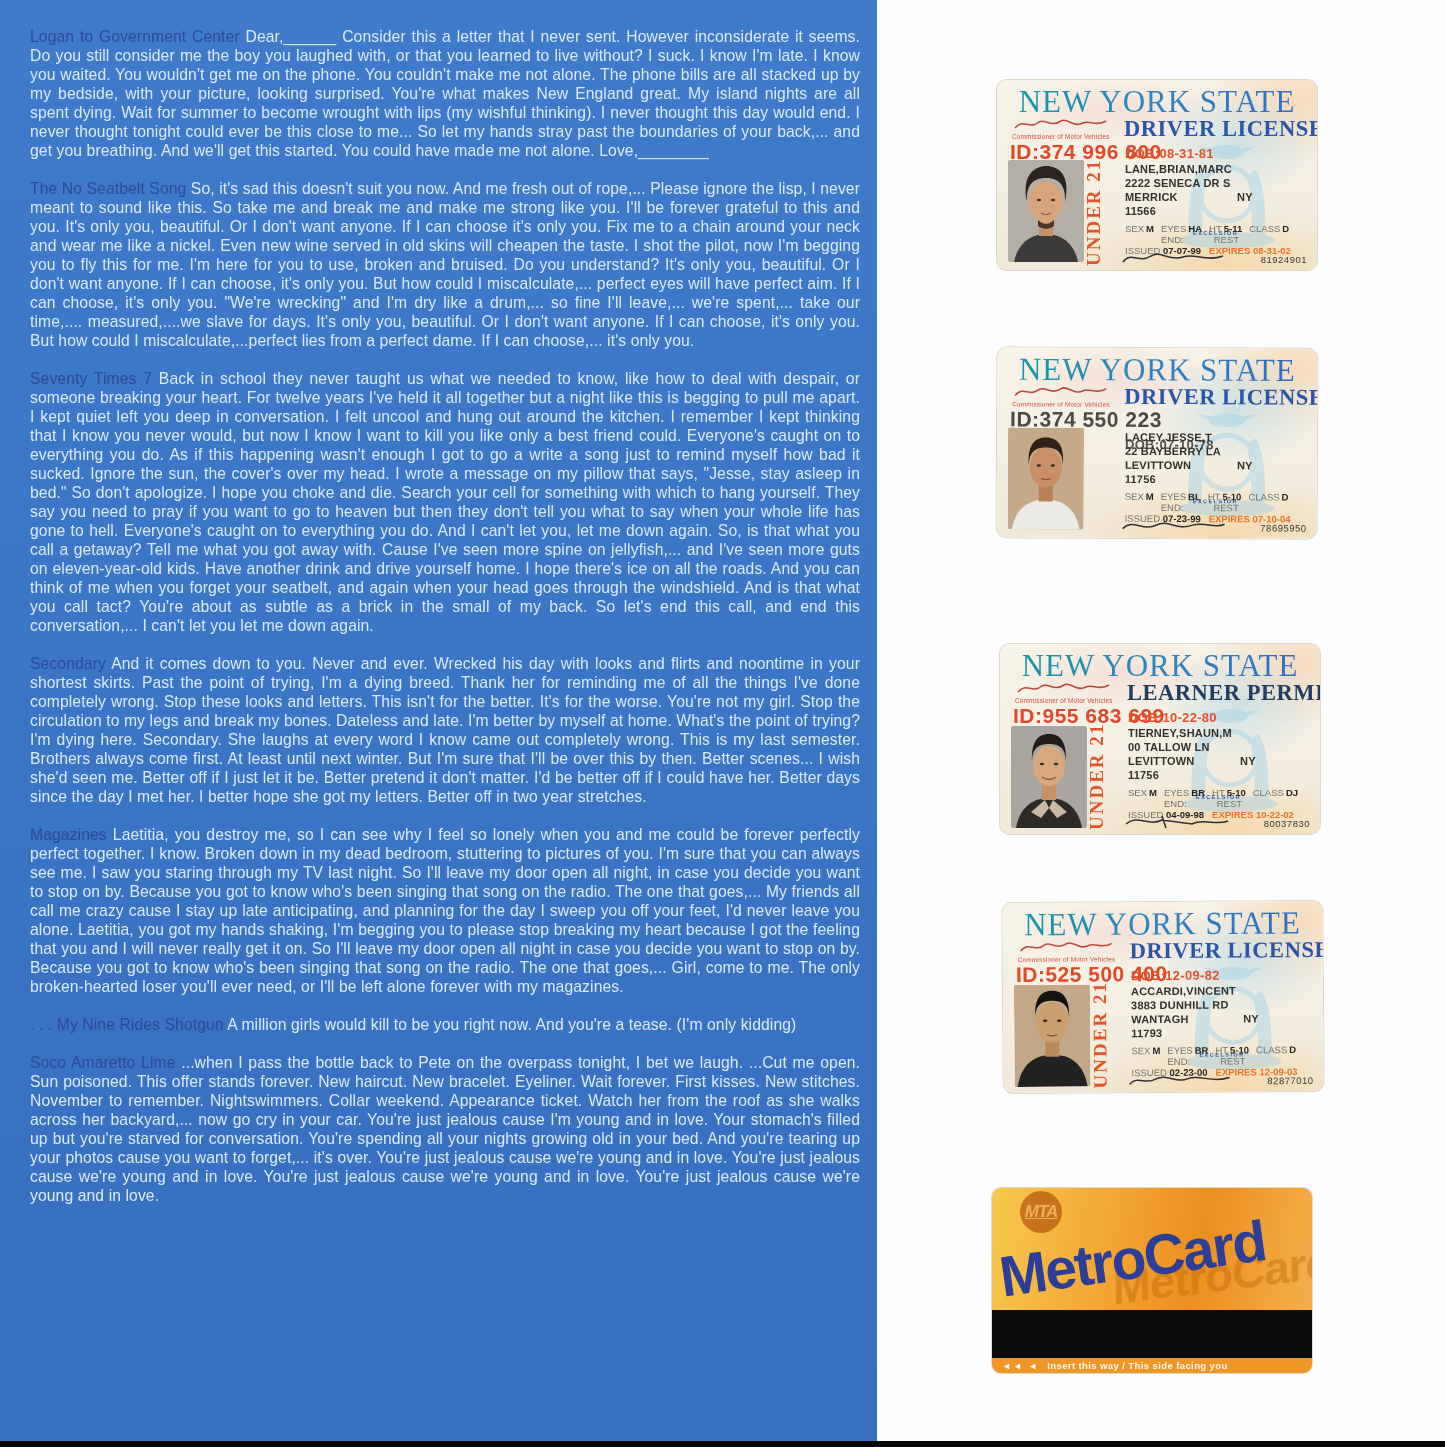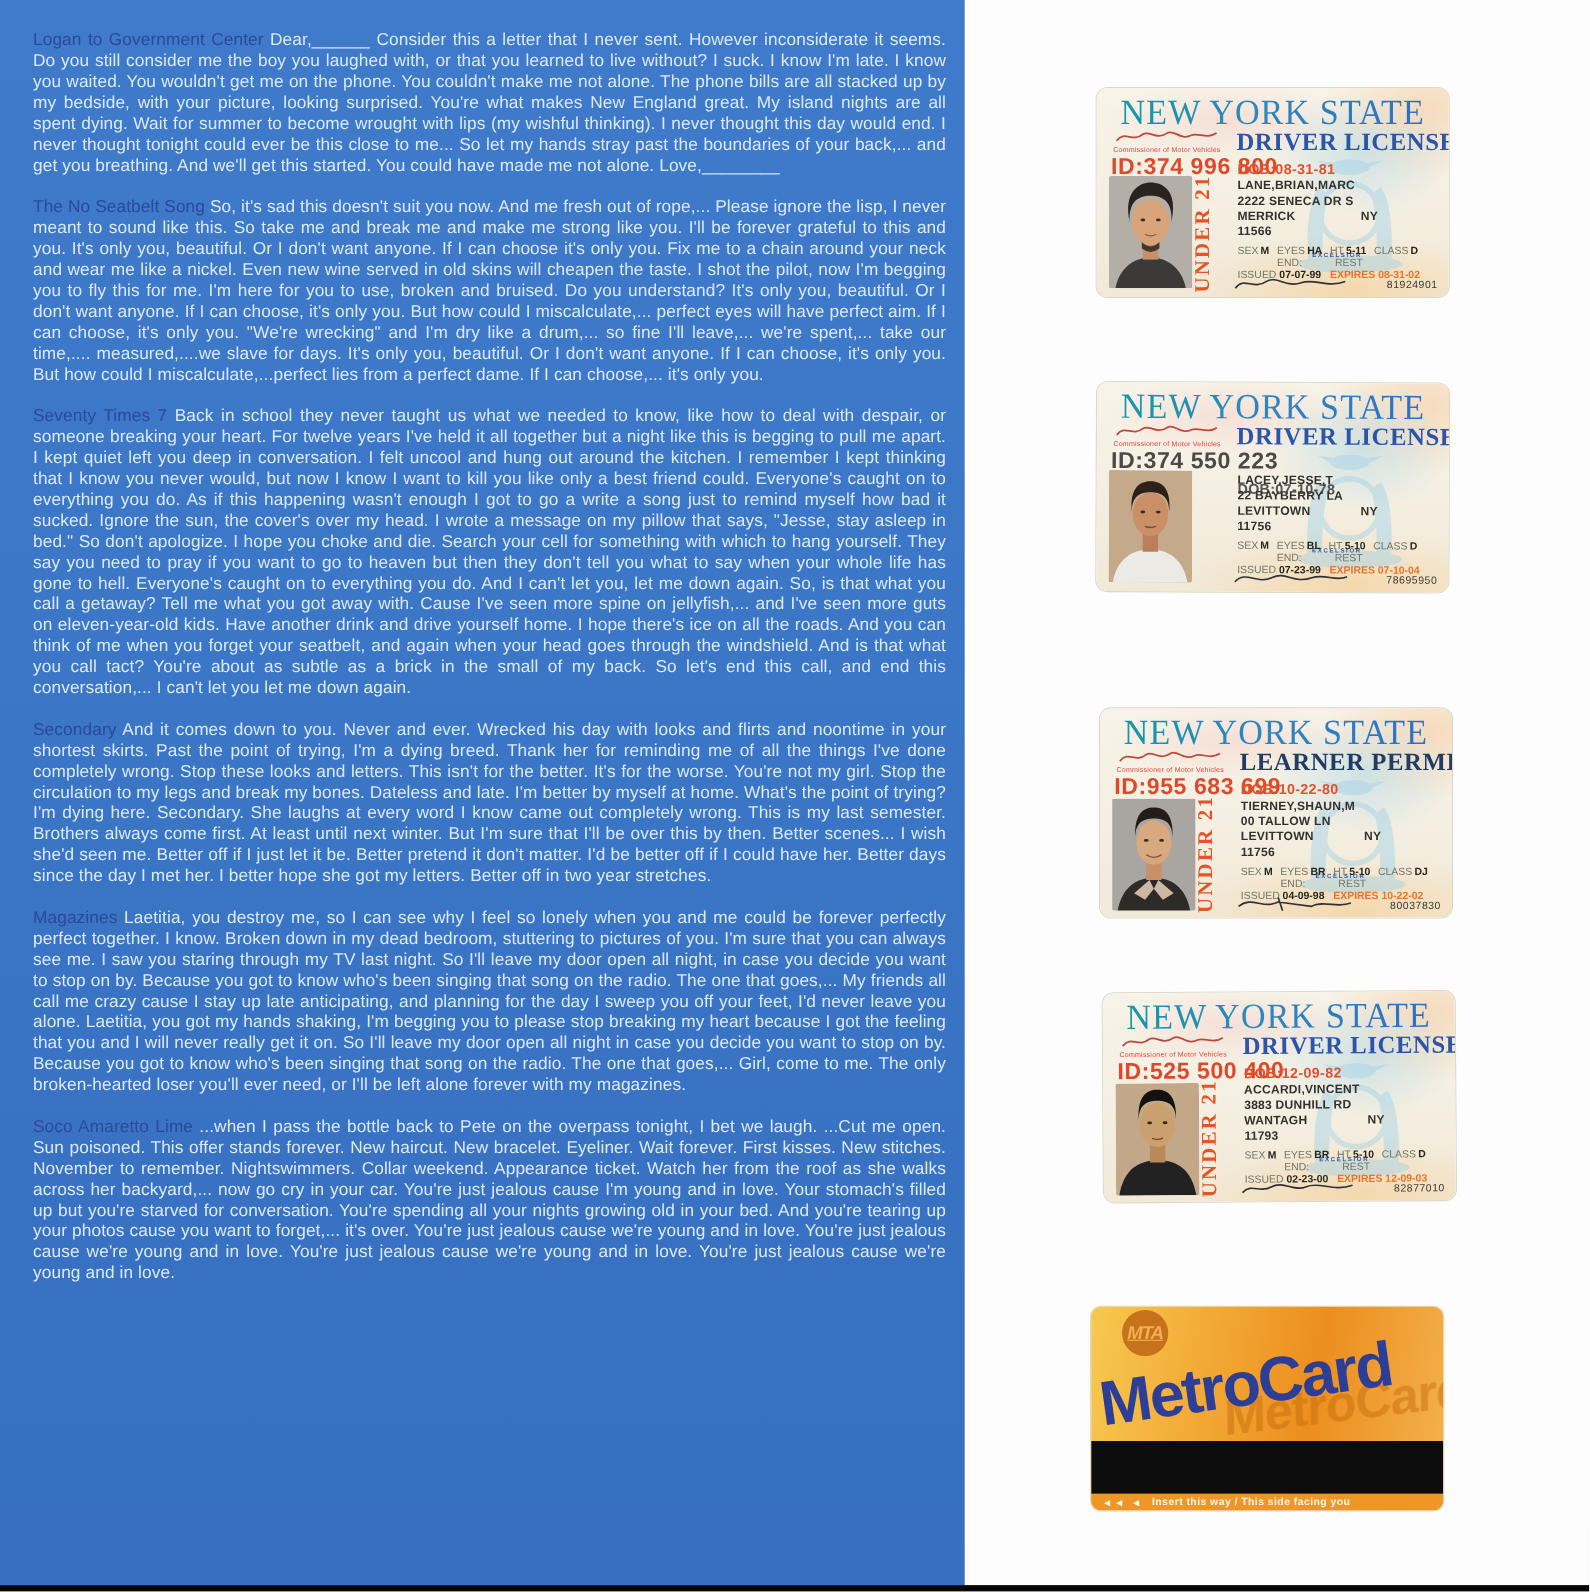--- a/index.html
+++ b/index.html
@@ -85,20 +85,21 @@
 <body>
 
 <div id="poster">
 
   <div id="lyrics-panel">
     <p class="song"><span class="song-title">Logan to Government Center</span> <span class="song-text">Dear,______ Consider this a letter that I never sent. However inconsiderate it seems. Do you still consider me the boy you laughed with, or that you learned to live without? I suck. I know I'm late. I know you waited. You wouldn't get me on the phone. You couldn't make me not alone. The phone bills are all stacked up by my bedside, with your picture, looking surprised. You're what makes New England great. My island nights are all spent dying. Wait for summer to become wrought with lips (my wishful thinking). I never thought this day would end. I never thought tonight could ever be this close to me... So let my hands stray past the boundaries of your back,... and get you breathing. And we'll get this started. You could have made me not alone. Love,________</span></p>
     <p class="song"><span class="song-title">The No Seatbelt Song</span> <span class="song-text">So, it's sad this doesn't suit you now. And me fresh out of rope,... Please ignore the lisp, I never meant to sound like this. So take me and break me and make me strong like you. I'll be forever grateful to this and you. It's only you, beautiful. Or I don't want anyone. If I can choose it's only you. Fix me to a chain around your neck and wear me like a nickel. Even new wine served in old skins will cheapen the taste. I shot the pilot, now I'm begging you to fly this for me. I'm here for you to use, broken and bruised. Do you understand? It's only you, beautiful. Or I don't want anyone. If I can choose, it's only you. But how could I miscalculate,... perfect eyes will have perfect aim. If I can choose, it's only you. "We're wrecking" and I'm dry like a drum,... so fine I'll leave,... we're spent,... take our time,.... measured,....we slave for days. It's only you, beautiful. Or I don't want anyone. If I can choose, it's only you. But how could I miscalculate,...perfect lies from a perfect dame. If I can choose,... it's only you.</span></p>
     <p class="song"><span class="song-title">Seventy Times 7</span> <span class="song-text">Back in school they never taught us what we needed to know, like how to deal with despair, or someone breaking your heart. For twelve years I've held it all together but a night like this is begging to pull me apart. I kept quiet left you deep in conversation. I felt uncool and hung out around the kitchen. I remember I kept thinking that I know you never would, but now I know I want to kill you like only a best friend could. Everyone's caught on to everything you do. As if this happening wasn't enough I got to go a write a song just to remind myself how bad it sucked. Ignore the sun, the cover's over my head. I wrote a message on my pillow that says, "Jesse, stay asleep in bed." So don't apologize. I hope you choke and die. Search your cell for something with which to hang yourself. They say you need to pray if you want to go to heaven but then they don't tell you what to say when your whole life has gone to hell. Everyone's caught on to everything you do. And I can't let you, let me down again. So, is that what you call a getaway? Tell me what you got away with. Cause I've seen more spine on jellyfish,... and I've seen more guts on eleven-year-old kids. Have another drink and drive yourself home. I hope there's ice on all the roads. And you can think of me when you forget your seatbelt, and again when your head goes through the windshield. And is that what you call tact? You're about as subtle as a brick in the small of my back. So let's end this call, and end this conversation,... I can't let you let me down again.</span></p>
     <p class="song"><span class="song-title">Secondary</span> <span class="song-text">And it comes down to you. Never and ever. Wrecked his day with looks and flirts and noontime in your shortest skirts. Past the point of trying, I'm a dying breed. Thank her for reminding me of all the things I've done completely wrong. Stop these looks and letters. This isn't for the better. It's for the worse. You're not my girl. Stop the circulation to my legs and break my bones. Dateless and late. I'm better by myself at home. What's the point of trying? I'm dying here. Secondary. She laughs at every word I know came out completely wrong. This is my last semester. Brothers always come first. At least until next winter. But I'm sure that I'll be over this by then. Better scenes... I wish she'd seen me. Better off if I just let it be. Better pretend it don't matter. I'd be better off if I could have her. Better days since the day I met her. I better hope she got my letters. Better off in two year stretches.</span></p>
     <p class="song"><span class="song-title">Magazines</span> <span class="song-text">Laetitia, you destroy me, so I can see why I feel so lonely when you and me could be forever perfectly perfect together. I know. Broken down in my dead bedroom, stuttering to pictures of you. I'm sure that you can always see me. I saw you staring through my TV last night. So I'll leave my door open all night, in case you decide you want to stop on by. Because you got to know who's been singing that song on the radio. The one that goes,... My friends all call me crazy cause I stay up late anticipating, and planning for the day I sweep you off your feet, I'd never leave you alone. Laetitia, you got my hands shaking, I'm begging you to please stop breaking my heart because I got the feeling that you and I will never really get it on. So I'll leave my door open all night in case you decide you want to stop on by. Because you got to know who's been singing that song on the radio. The one that goes,... Girl, come to me. The only broken-hearted loser you'll ever need, or I'll be left alone forever with my magazines.</span></p>
+    <p class="song"><span class="song-title">. . . My Nine Rides Shotgun</span> <span class="song-text">A million girls would kill to be you right now. And you're a tease. (I'm only kidding)</span></p>
     <p class="song"><span class="song-title">Soco Amaretto Lime</span> <span class="song-text">...when I pass the bottle back to Pete on the overpass tonight, I bet we laugh. ...Cut me open. Sun poisoned. This offer stands forever. New haircut. New bracelet. Eyeliner. Wait forever. First kisses. New stitches. November to remember. Nightswimmers. Collar weekend. Appearance ticket. Watch her from the roof as she walks across her backyard,... now go cry in your car. You're just jealous cause I'm young and in love. Your stomach's filled up but you're starved for conversation. You're spending all your nights growing old in your bed. And you're tearing up your photos cause you want to forget,... it's over. You're just jealous cause we're young and in love. You're just jealous cause we're young and in love. You're just jealous cause we're young and in love. You're just jealous cause we're young and in love.</span></p>
   </div>
 
   <div class="card license lic--1" style="left:997px;top:80px;">
     <svg class="lic-seal" width="160" height="120" viewBox="0 0 160 120">
       <g fill="#9fd0e8" opacity="0.6">
         <ellipse cx="80" cy="14" rx="18" ry="7"></ellipse>
           <path d="M62,14 L50,8 L64,10 Z"></path>
           <path d="M98,14 L110,8 L96,10 Z"></path>
         <circle cx="80" cy="56" r="27" fill="none" stroke="#9fd0e8" stroke-width="5"></circle>

